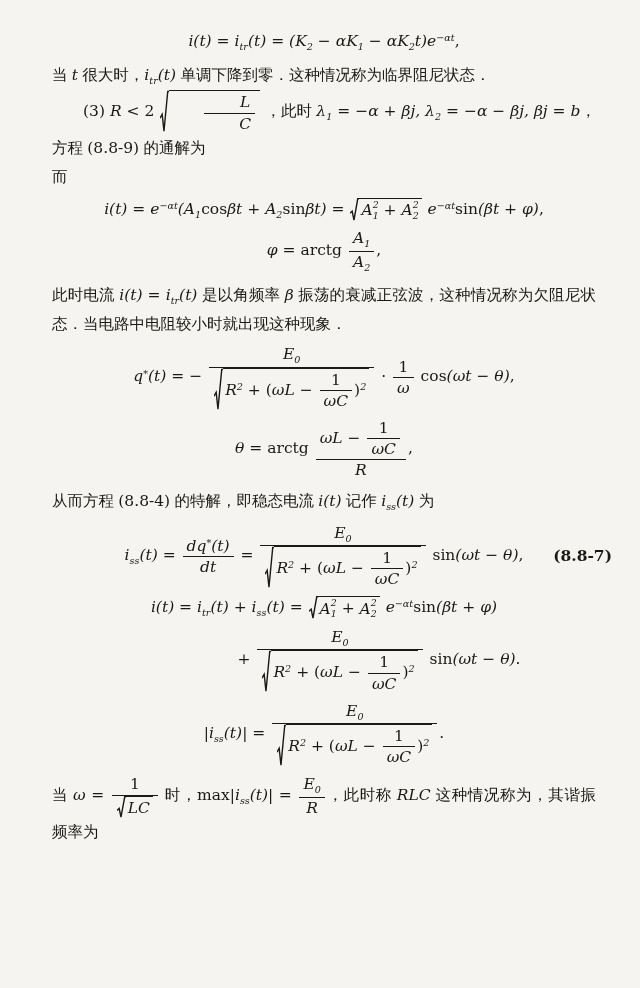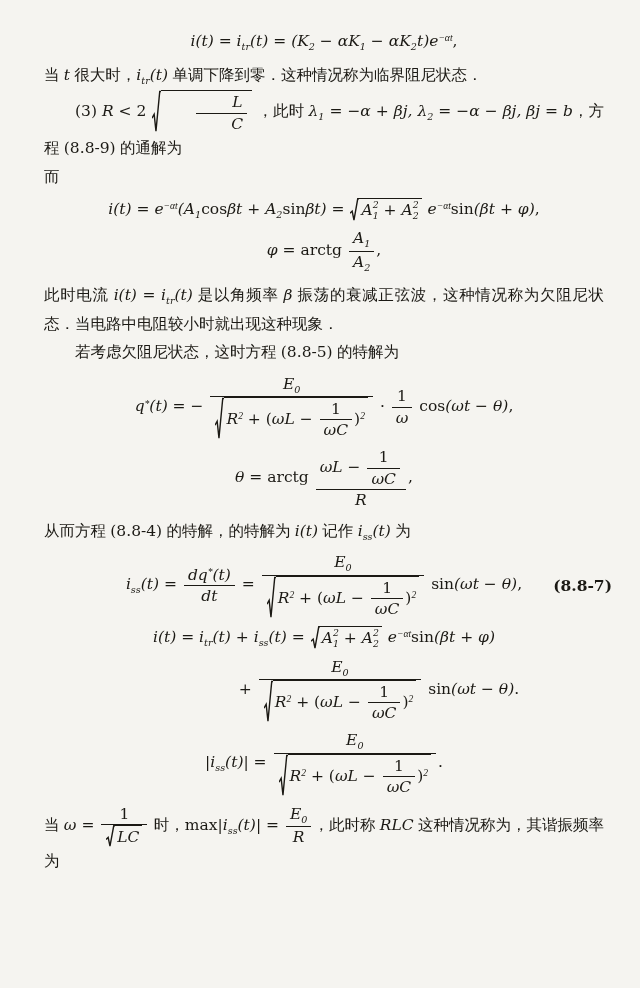--- a/index.html
+++ b/index.html
@@ -3,34 +3,34 @@
 <meta charset="utf-8">
 <style>
   html,body{margin:0;padding:0;}
   body{
     width:640px;height:988px;overflow:hidden;
     background:#f5f4f0;color:#1b1914;
     font-family:"Liberation Sans",sans-serif;
     font-size:15.5px;
   }
   #content{padding:24px 28px 0 36px;}
-  .para{line-height:1.78;text-align:justify;margin:1px 8px;}
+  .para{line-height:1.78;text-align:justify;margin:1px 16px;}
   .para.indent{text-indent:2em;}
   .display{text-align:center;margin:7px 0;line-height:1.35;}
   .display.tagged{position:relative;}
   .display.shift{text-align:center;padding-left:110px;margin-top:2px;}
   .eqtag{position:absolute;right:0;top:50%;transform:translateY(-50%);
     font-family:"DejaVu Serif",serif;font-weight:bold;}
   .run.c{font-family:"Liberation Sans",sans-serif;}
   .run.cb{font-family:"Liberation Sans",sans-serif;font-weight:normal;}
   .run.i{font-family:"DejaVu Serif",serif;font-style:italic;}
   .run.r{font-family:"DejaVu Serif",serif;}
   .sb,.sp{font-size:0.62em;font-style:italic;font-family:"DejaVu Serif",serif;}
   .sb{vertical-align:-0.4em;font-style:italic;}
-  .sp{vertical-align:0.5em;font-family:Liberation Serif, serif;}
+  .sp{vertical-align:0.5em;}
   .frac{display:inline-flex;flex-direction:column;text-align:center;
     vertical-align:middle;margin:0 2px;font-family:"DejaVu Serif",serif;}
   .frac>.num,.frac>.den{padding:0 4px;line-height:1.3;}
   .frac>.den{border-top:1.4px solid currentColor;}
   .sqrt{display:inline-flex;align-items:stretch;vertical-align:middle;margin:0 1px;}
   .sqrt>svg{width:9px;flex:none;}
   .sqrt>.rad{border-top:1.4px solid currentColor;padding:1px 3px 0 2px;
     font-family:"DejaVu Serif",serif;}
   .ssb{display:inline-flex;align-items:center;font-family:"DejaVu Serif",serif;font-style:italic;}
   .ssb .stack{display:inline-flex;flex-direction:column;font-size:0.6em;
@@ -68,21 +68,20 @@
               <span>2</span>
               <span>2</span>
             </span>
           </span></span>
       </span><span class="run i"> e</span><span class="sp">−αt</span><span class="run r">sin</span><span class="run i">(βt + φ)</span><span class="run r">,</span></div>
     <div class="display"><span class="run i">φ = </span><span class="run r">arctg </span><span class="frac">
         <span class="num"><span class="run i">A</span><span class="sb">1</span></span>
         <span class="den"><span class="run i">A</span><span class="sb">2</span></span>
       </span><span class="run r">,</span></div>
     <div class="para"><span class="run c">此时电流 </span><span class="run i">i(t) = i</span><span class="sb">tr</span><span class="run i">(t)</span><span class="run c"> 是以角频率 </span><span class="run i">β</span><span class="run c"> 振荡的衰减正弦波，这种情况称为</span><span class="run cb">欠阻尼</span><span class="run cb">状态</span><span class="run c">．当电路中电阻较小时就出现这种现象．</span></div>
-    <div class="para indent"><span class="run c">若考虑欠阻尼状态，这时方程 </span><span class="run r">(8.8-5)</span><span class="run c"> 的特解为</span></div>
     <div class="display"><span class="run i">q</span><span class="sp">*</span><span class="run i">(t) = − </span><span class="frac">
         <span class="num"><span class="run i">E</span><span class="sb">0</span></span>
         <span class="den"><span class="sqrt">
             <svg viewBox="0 0 10 20" preserveAspectRatio="none">
               <path d="M0 13 L2.4 11.2 L4.4 19 L8.6 0.7 L10 0.7" fill="none" stroke="currentColor" stroke-width="1.4" vector-effect="non-scaling-stroke"></path>
             </svg>
             <span class="rad"><span class="run i">R</span><span class="sp">2</span><span class="run r"> + (</span><span class="run i">ωL − </span><span class="frac">
                 <span class="num"><span class="run r">1</span></span>
                 <span class="den"><span class="run i">ωC</span></span>
               </span><span class="run r">)</span><span class="sp">2</span></span>
@@ -91,21 +90,21 @@
         <span class="num"><span class="run r">1</span></span>
         <span class="den"><span class="run i">ω</span></span>
       </span><span class="run r"> cos</span><span class="run i">(ωt − θ)</span><span class="run r">,</span></div>
     <div class="display"><span class="run i">θ = </span><span class="run r">arctg </span><span class="frac">
         <span class="num"><span class="run i">ωL − </span><span class="frac">
             <span class="num"><span class="run r">1</span></span>
             <span class="den"><span class="run i">ωC</span></span>
           </span></span>
         <span class="den"><span class="run i">R</span></span>
       </span><span class="run r">,</span></div>
-    <div class="para"><span class="run c">从而方程 </span><span class="run r">(8.8-4)</span><span class="run c"> 的特解，的特解为 </span><span class="run i">i(t)</span><span class="run c"> 记作 </span><span class="run i">i</span><span class="sb">ss</span><span class="run i">(t)</span><span class="run c"> 为</span></div>
+    <div class="para"><span class="run c">从而方程 </span><span class="run r">(8.8-4)</span><span class="run c"> 的特解，即稳态电流 </span><span class="run i">i(t)</span><span class="run c"> 记作 </span><span class="run i">i</span><span class="sb">ss</span><span class="run i">(t)</span><span class="run c"> 为</span></div>
     <div class="display tagged"><span class="run i">i</span><span class="sb">ss</span><span class="run i">(t) = </span><span class="frac">
         <span class="num"><span class="run i">dq</span><span class="sp">*</span><span class="run i">(t)</span></span>
         <span class="den"><span class="run i">dt</span></span>
       </span><span class="run i"> = </span><span class="frac">
         <span class="num"><span class="run i">E</span><span class="sb">0</span></span>
         <span class="den"><span class="sqrt">
             <svg viewBox="0 0 10 20" preserveAspectRatio="none">
               <path d="M0 13 L2.4 11.2 L4.4 19 L8.6 0.7 L10 0.7" fill="none" stroke="currentColor" stroke-width="1.4" vector-effect="non-scaling-stroke"></path>
             </svg>
             <span class="rad"><span class="run i">R</span><span class="sp">2</span><span class="run r"> + (</span><span class="run i">ωL − </span><span class="frac">

